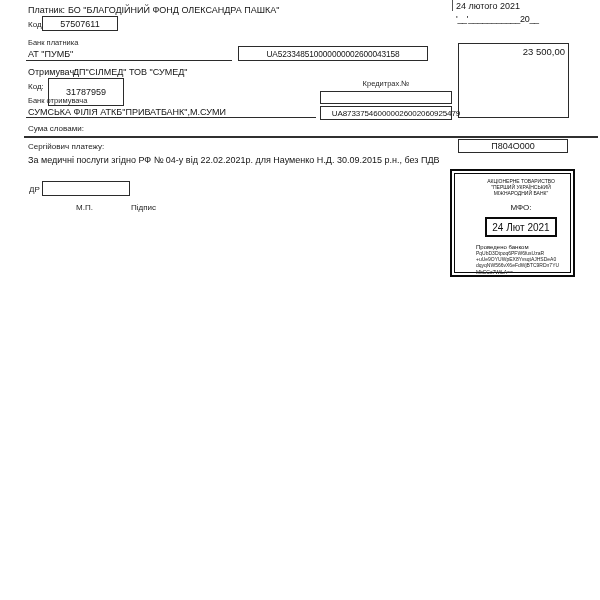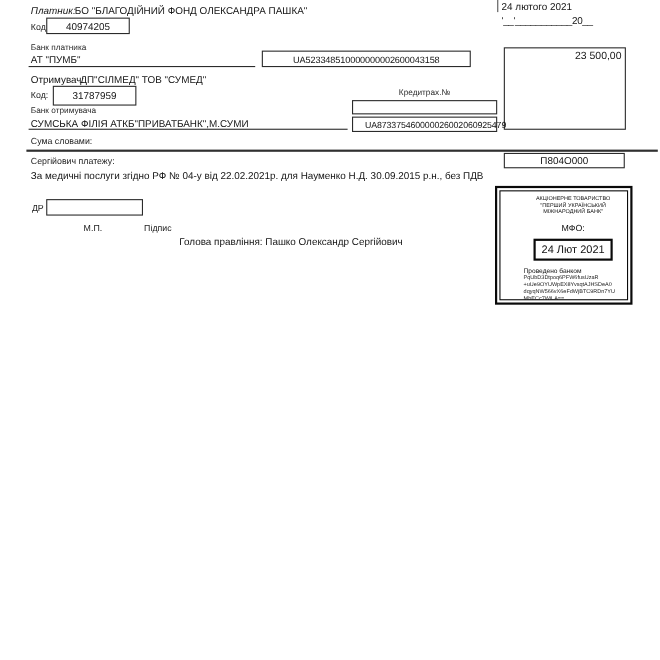--- a/index.html
+++ b/index.html
@@ -54,48 +54,48 @@
       font-size: 10px;
     }
     .stamp-processed { font-size: 6px; text-align: left; margin-top: 7px; }
     .stamp-hash { font-size: 5px; line-height: 6.2px; text-align: left; color: #222; }
   </style>
 </head>
 <body>
 
 <div id="page">
 
-  <span class="abs txt" style="left:28px; top:5px;font-style:italic;">Платник:</span>
+  <span class="abs txt" style="left:28px; top:5px;">Платник:</span>
   <span class="abs txt" style="left:68px; top:5px;">БО "БЛАГОДІЙНИЙ ФОНД ОЛЕКСАНДРА ПАШКА"</span>
 
   <div class="vline" style="left:452px; top:0px; height:11px;"></div>
   <span class="abs txt" style="left:456px; top:1px;">24 лютого 2021</span>
   <span class="abs txt" style="left:456px; top:14px; letter-spacing:-0.3px;">'__'___________20__</span>
 
   <span class="abs small" style="left:28px; top:20px;">Код:</span>
   <div class="box" style="left:42px; top:16px; width:76px; height:15px;">
-    <span>40974205</span>
+    <span>57507611</span>
   </div>
 
   <span class="abs lbl" style="left:28px; top:38px;">Банк платника</span>
   <span class="abs txt" style="left:28px; top:49px;">АТ "ПУМБ"</span>
   <div class="hline" style="left:26px; top:60px; width:206px;"></div>
   <div class="box acct" style="left:238px; top:46px; width:190px; height:15px;">
     <span>UA523348510000000002600043158</span>
   </div>
 
   <div class="box" style="left:458px; top:43px; width:111px; height:75px; align-items:flex-start; justify-content:flex-end; padding:2px 3px; font-size:9.5px; border-width:1.5px;">
     <span>23 500,00</span>
   </div>
 
   <span class="abs txt" style="left:28px; top:67px;">Отримувач:</span>
   <span class="abs txt" style="left:73px; top:67px;">ДП"СІЛМЕД" ТОВ "СУМЕД"</span>
 
   <span class="abs small" style="left:28px; top:82px;">Код:</span>
-  <div class="box" style="left:48px; top:78px; width:76px; height:18px;">
+  <div class="box" style="left:48px; top:78px; width:76px; height:28px;">
     <span>31787959</span>
   </div>
 
   <span class="abs lbl" style="left:320px; top:79px; width:132px; text-align:center;">Кредитрах.№</span>
   <div class="box" style="left:320px; top:91px; width:132px; height:13px;"></div>
   <div class="box acct" style="left:320px; top:106px; width:132px; height:14px; font-size:8px;padding-left:20px;">
     <span>UA873375460000026002060925479</span>
   </div>
 
   <span class="abs lbl" style="left:28px; top:96px;">Банк отримувача</span>
@@ -112,21 +112,20 @@
   <div class="box" style="left:458px; top:139px; width:110px; height:14px;">
     <span>П804О000</span>
   </div>
 
   <span class="abs small" style="left:29px; top:185px;">ДР</span>
   <div class="box" style="left:42px; top:181px; width:88px; height:15px; border-width:1.5px;"></div>
 
   <span class="abs small" style="left:76px; top:203px;">М.П.</span>
   <span class="abs small" style="left:131px; top:203px;">Підпис</span>
 
-  <span class="abs txt" style="left:163px; top:215px;">Голова правління: Пашко Олександр Сергійович</span>
 
   <div class="stamp-outer" style="left:450px; top:169px; width:125px; height:108px;">
     <div class="stamp-inner">
       <div class="stamp-org">АКЦІОНЕРНЕ ТОВАРИСТВО</div>
       <div class="stamp-org">"ПЕРШИЙ УКРАЇНСЬКИЙ МІЖНАРОДНИЙ БАНК"</div>
       <div class="stamp-mfo">МФО:</div>
       <div class="stamp-datebox">24 Лют 2021</div>
       <div class="stamp-processed">Проведено банком</div>
       <div class="stamp-hash">PqUbD3Dtpoq6PFW6fusUzaR</div>
       <div class="stamp-hash">+uUe9OYUWpEX8YvsqtAJHSDeA0</div>

